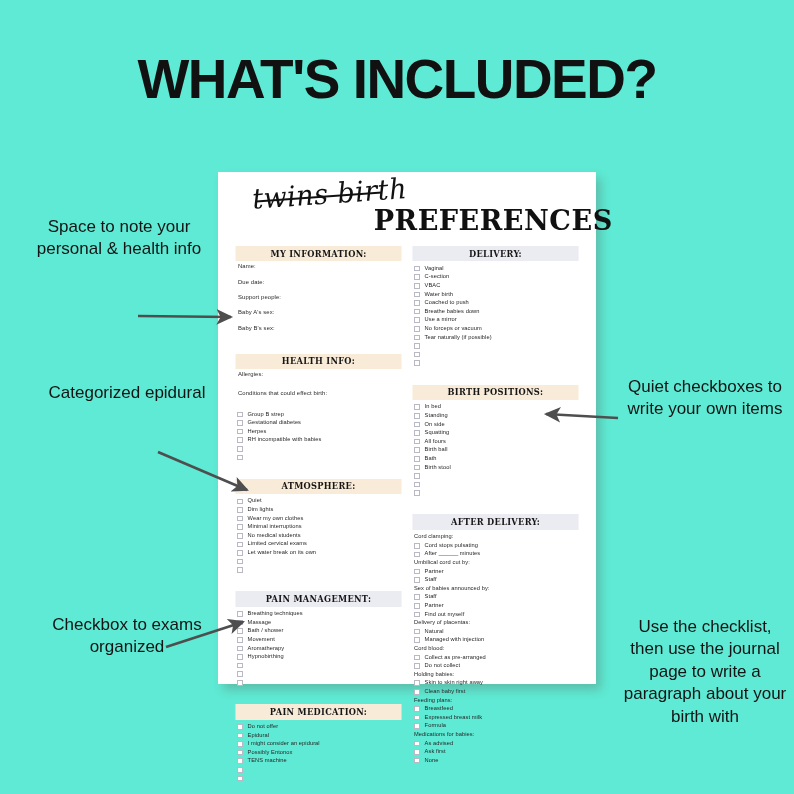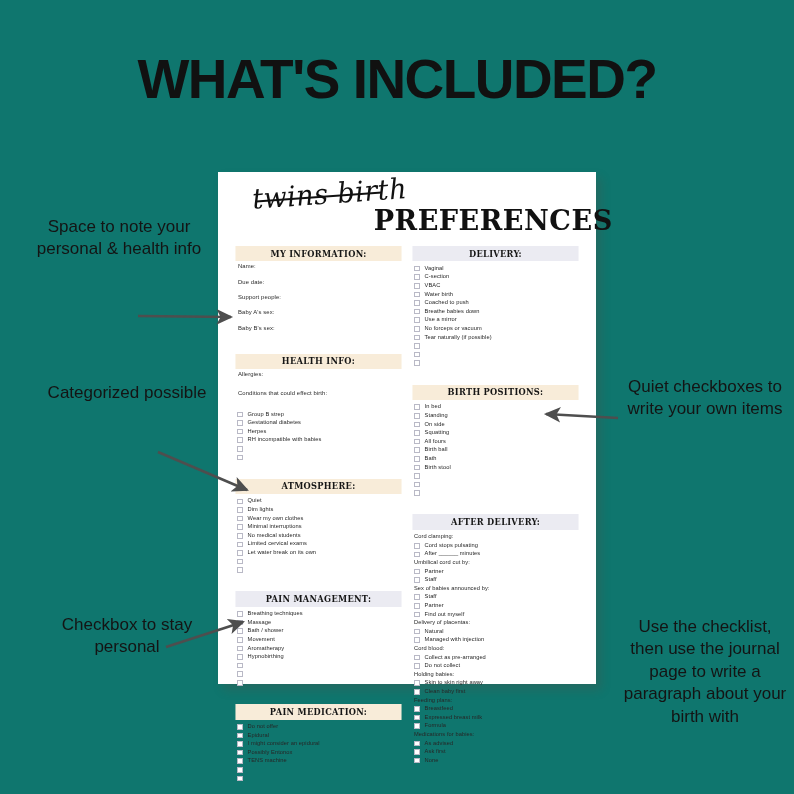--- a/index.html
+++ b/index.html
@@ -5,21 +5,21 @@
   * { box-sizing: border-box; margin: 0; padding: 0; }
   html, body {
     width: 794px; height: 794px;
     overflow: hidden;
     background: #fbf1e2;
     font-family: "Liberation Sans", sans-serif;
   }
   #root {
     position: relative;
     width: 794px; height: 794px;
-    background: #0f766e;
+    background: #5eead4;
   }
 
   
   .page-heading {
     position: absolute;
     top: 46px; left: 0; right: 0;
     text-align: center;
     font-family: "Liberation Sans", sans-serif;
     font-weight: bold;
     font-size: 56px;
@@ -518,22 +518,22 @@
               <span class="cbox"></span>
               <span class="clabel">None</span>
             </div>
           </div>
           <div class="gap-md"></div>
         </div>
     </div>
   </div>
 
   <div class="anno" id="anno-left-1">Space to note your personal &amp; health info</div>
-  <div class="anno" id="anno-left-2">Categorized possible</div>
-  <div class="anno" id="anno-left-3">Checkbox to stay personal</div>
+  <div class="anno" id="anno-left-2">Categorized epidural</div>
+  <div class="anno" id="anno-left-3">Checkbox to exams organized</div>
   <div class="anno" id="anno-right-1">Quiet checkboxes to write your own items</div>
   <div class="anno" id="anno-right-2">Use the checklist, then use the journal page to write a paragraph about your birth with</div>
 
   <svg class="arrow-svg" style="left:0;top:0;width:794px;height:794px">
     <defs>
       <marker id="ah" markerWidth="7" markerHeight="7" refX="5.6" refY="3" orient="auto">
         <path d="M0,0 L6.4,3 L0,6 L1.6,3 Z" fill="#4e4e4e"></path>
       </marker>
     </defs>
     <path d="M138,316 L231,317" stroke="#4e4e4e" stroke-width="2.6" fill="none" marker-end="url(#ah)"></path>

